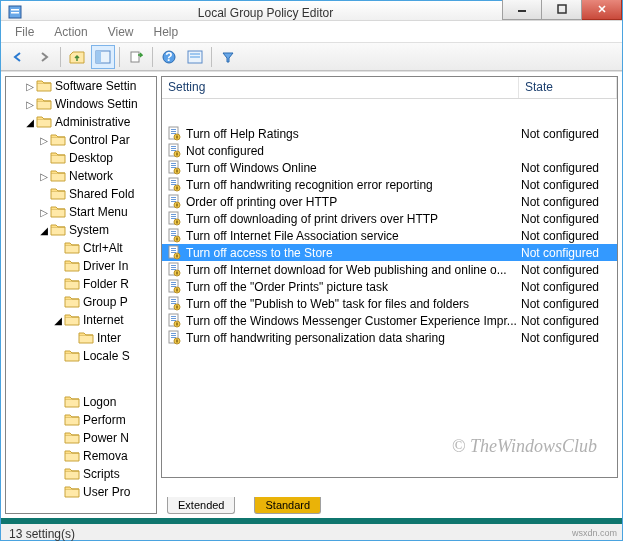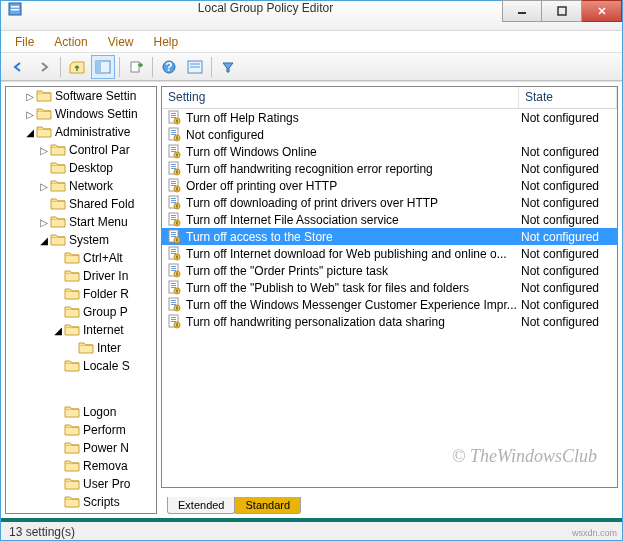--- a/index.html
+++ b/index.html
@@ -1,57 +1,57 @@
 <!DOCTYPE html>
 <html><head>
 <meta charset="utf-8">
 <style>
 * { margin:0; padding:0; box-sizing:border-box; font-family:"Segoe UI",Tahoma,sans-serif; font-size:12px; }
 html,body { width:623px; height:541px; overflow:hidden; }
 .window { width:623px; height:541px; background:#fff; border:1px solid #4aa3df; display:flex; flex-direction:column; }
-.titlebar { height:30px; background:linear-gradient(#fff,#f0f0f0); display:flex; align-items:flex-start; border-bottom:1px solid #d8d8d8; }
+.titlebar { height:20px; background:linear-gradient(#fff,#f0f0f0); display:flex; align-items:flex-end; border-bottom:1px solid #d8d8d8; }
 .titlebar .icon { width:16px; height:16px; margin:0 6px; }
 .titlebar .title { flex:1; text-align:center; font-size:12px; color:#333; }
 .winbtns { display:flex; }
 .winbtn { width:40px; height:22px; margin-top:-1px; border:1px solid #a0a0a0; background:linear-gradient(#f8f8f8,#e0e0e0); display:flex; align-items:center; justify-content:center; font-size:11px; color:#333; }
 .winbtn.close { background:linear-gradient(#e98a7e,#c94a3b); color:#fff; border-color:#a83020; }
 .winbtn+.winbtn { border-left:none; }
 .menubar { height:22px; background:#fff; display:flex; align-items:center; padding:0 4px; border-bottom:1px solid #e0e0e0; }
-.menuitem { padding:2px 10px; color:#a16207; cursor:default; }
+.menuitem { padding:2px 10px; color:#737373; cursor:default; }
 .toolbar { height:28px; background:linear-gradient(#fafafa,#ececec); border-bottom:1px solid #c0c0c0; display:flex; align-items:center; padding:0 4px; gap:0; }
 .tbtn { width:24px; height:24px; display:flex; align-items:center; justify-content:center; margin:0 1px; border:1px solid transparent; }
 .tsep { width:1px; height:20px; background:#c0c0c0; margin:0 3px; }
 .body { flex:1; display:flex; border-top:1px solid #e0e0e0; min-height:0; }
 .tree { width:152px; border:1px solid #848484; margin:4px 2px 4px 4px; background:#fff; overflow:hidden; position:relative; }
 .tree-sc { overflow-y:auto; overflow-x:hidden; height:100%; }
 .tnode { display:flex; align-items:center; height:18px; white-space:nowrap; cursor:default; }
 .twisty { width:12px; text-align:center; color:#5a5a5a; font-size:10px; }
 .twisty.open { color:#000; }
 .ticon { width:16px; height:14px; margin-right:3px; flex:none; }
 .folder-svg { width:16px; height:14px; }
 .tlabel { font-size:12px; color:#000; }
 .tree ::-webkit-scrollbar { width:17px; height:17px; }
 .tree ::-webkit-scrollbar-thumb { background:#c2c2c2; border:1px solid #a0a0a0; }
 .tree ::-webkit-scrollbar-track { background:#f0f0f0; }
 .right { flex:1; margin:4px 4px 4px 2px; display:flex; flex-direction:column; min-width:0; }
-.list { flex:1; border:1px solid #848484; background:#fff; display:flex; flex-direction:column; min-height:0; position:relative; }
+.list { flex:1; border:1px solid #848484; background:#fff; display:flex; flex-direction:column; min-height:0; position:relative;gap:26px; }
 .cols { display:flex; height:22px; border-bottom:1px solid #d8d8d8; background:#fff; }
 .col { padding:3px 6px; border-right:1px solid #e4e4e4; color:#1a3e6e; font-weight:400; }
 .col.c1 { flex:1; }
 .col.c2 { width:98px; text-align:left; }
 .rows { flex:1; overflow:hidden; }
 .row { display:flex; height:17px; align-items:center; }
 .row.selected { background:#3399ff; color:#fff; }
 .row .ricon { width:16px; height:16px; margin:0 4px; flex:none; }
 .row .rset { flex:1; white-space:nowrap; overflow:hidden; text-overflow:ellipsis; font-size:12px; }
 .row .rstate { width:96px; padding-right:6px; font-size:12px; white-space:nowrap; overflow:hidden; }
-.tabs { height:22px; display:flex; align-items:flex-end; padding-left:6px; margin-top:4px; }
+.tabs { height:22px; display:flex; align-items:flex-end; padding-left:6px; margin-top:14px;gap:20px; }
 .tab { border:1px solid #a0a0a0; border-top:none; padding:2px 10px; font-size:11px; background:#f4f4f4; margin-right:-1px; border-radius:0 0 3px 3px; }
 .tab.active { background:#eab308; }
-.status { height:22px; border-top:4px solid #0f766e; background:#f0f0f0; padding:3px 8px; font-size:12px; color:#333; }
+.status { height:22px; border-top:6px solid #0f766e; background:#f0f0f0; padding:3px 8px; font-size:12px; color:#333; }
 .watermark { position:absolute; right:20px; bottom:20px; font-style:italic; color:rgba(80,80,80,.45); font-size:18px; pointer-events:none; font-family:Georgia,serif;margin-top:6px; }
 .wsx { position:absolute; right:6px; bottom:3px; font-size:9px; color:#999; }
 </style>
 </head>
 <body>
 
 <div class="window">
   <div class="titlebar">
     <span class="icon">
       <svg width="16" height="16">
@@ -302,29 +302,29 @@
                 <path d="M1 4 L1 2 L6 2 L8 4 L15 4" fill="#ffdf88" stroke="#c9a33a"></path>
               </svg></span>
             <span class="tlabel">Remova</span>
           </div>
           <div class="tnode" style="padding-left: 46px;">
             <span class="twisty"></span>
             <span class="ticon"><svg class="folder-svg" viewBox="0 0 16 14">
                 <path d="M1 4 L1 12 L15 12 L15 4 Z" fill="#ffe9a8" stroke="#c9a33a"></path>
                 <path d="M1 4 L1 2 L6 2 L8 4 L15 4" fill="#ffdf88" stroke="#c9a33a"></path>
               </svg></span>
+            <span class="tlabel">Scripts</span>
+          </div>
+          <div class="tnode" style="padding-left: 46px;">
+            <span class="twisty"></span>
+            <span class="ticon"><svg class="folder-svg" viewBox="0 0 16 14">
+                <path d="M1 4 L1 12 L15 12 L15 4 Z" fill="#ffe9a8" stroke="#c9a33a"></path>
+                <path d="M1 4 L1 2 L6 2 L8 4 L15 4" fill="#ffdf88" stroke="#c9a33a"></path>
+              </svg></span>
             <span class="tlabel">User Pro</span>
-          </div>
-          <div class="tnode" style="padding-left: 46px;">
-            <span class="twisty"></span>
-            <span class="ticon"><svg class="folder-svg" viewBox="0 0 16 14">
-                <path d="M1 4 L1 12 L15 12 L15 4 Z" fill="#ffe9a8" stroke="#c9a33a"></path>
-                <path d="M1 4 L1 2 L6 2 L8 4 L15 4" fill="#ffdf88" stroke="#c9a33a"></path>
-              </svg></span>
-            <span class="tlabel">Scripts</span>
           </div>
         </div>
     </div>
     <div class="right">
       <div class="list">
         <div class="cols">
           <div class="col c1">Setting</div>
           <div class="col c2">State</div>
         </div>
         <div class="rows" id="rows">

